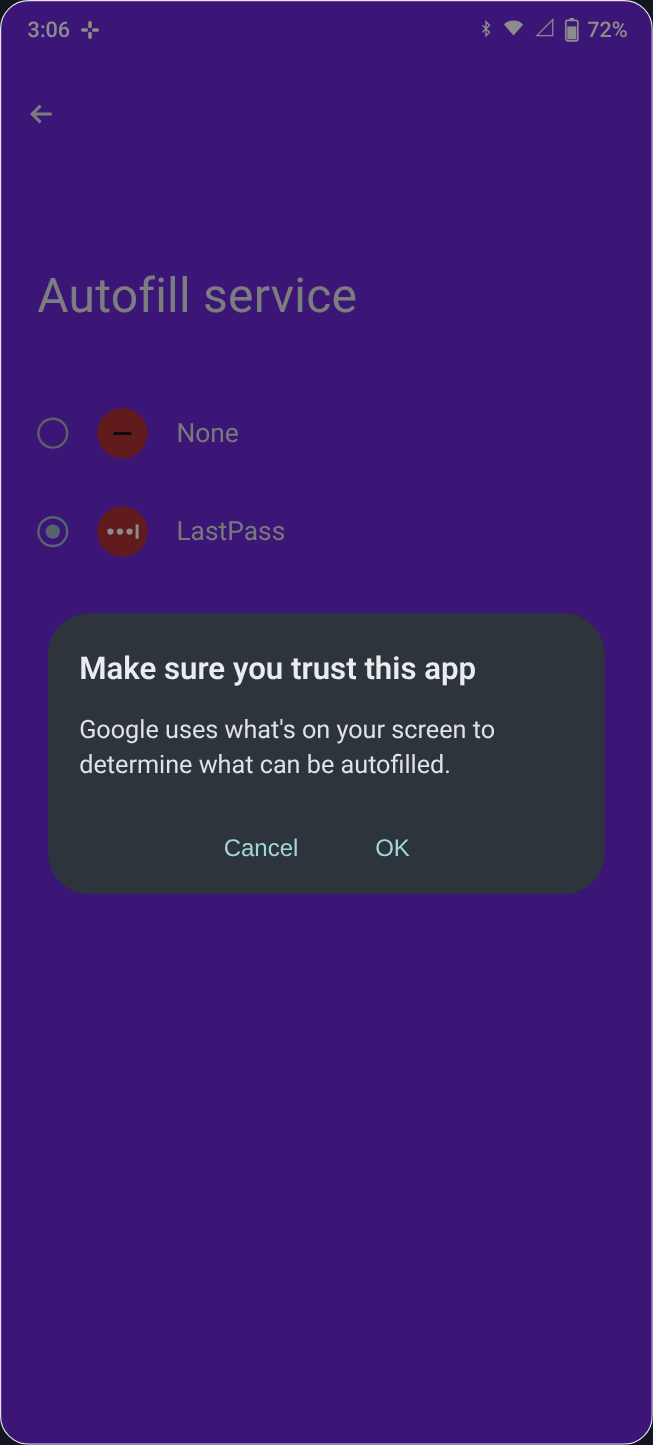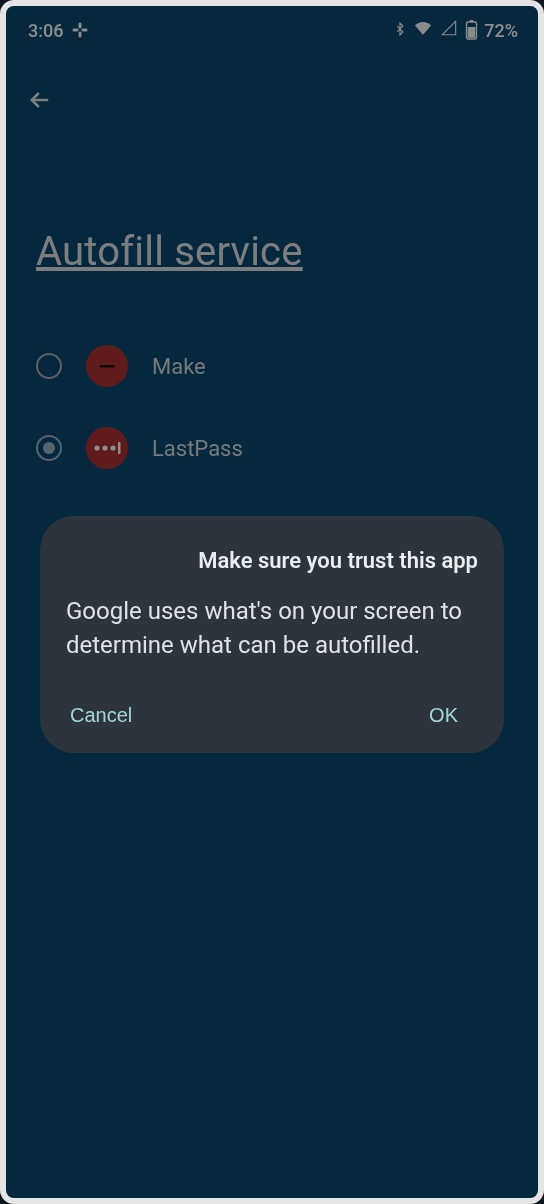--- a/index.html
+++ b/index.html
@@ -6,24 +6,24 @@
   html, body { width: 544px; height: 1204px; overflow: hidden; }
   body {
     font-family: Roboto, "Segoe UI", Arial, sans-serif;
     background: #11161d;
     color: #e6e8ea;
     position: relative;
   }
   .screen {
     position: absolute;
     inset: 0;
-    border: 6px solid #e5e5e5;
-    border-radius: 14px;
+    border: 1px solid #e5e5e5;
+    border-radius: 24px;
     overflow: hidden;
-    background: #0c4a6e;
+    background: #6d28d9;
   }
   .content {
     position: absolute;
     inset: 0;
   }
   
   .status-bar {
     display: flex;
     justify-content: space-between;
     align-items: center;
@@ -41,21 +41,20 @@
     padding: 40px 16px 0 20px;
   }
   .back-arrow { width: 28px; height: 28px; color: #e0e3e6; }
   
   .page-title {
     font-size: 40px;
     font-weight: 400;
     color: #e0e3e6;
     padding: 110px 28px 50px 30px;
     letter-spacing: 0.2px;
-    text-decoration: underline;
   }
   
   .option-list { padding: 0 12px; }
   .option-row {
     display: flex;
     align-items: center;
     gap: 24px;
     padding: 20px 18px;
   }
   .radio {
@@ -101,34 +100,33 @@
     left: 50%;
     transform: translateX(-50%);
     top: 510px;
     width: 464px;
     background: #2e343b;
     border-radius: 34px;
     padding: 32px 26px 18px 26px;
     color: #e9edef;
   }
   .dialog-title {
-    font-size: 22px;
+    font-size: 26px;
     font-weight: 600;
     margin-bottom: 22px;
-    text-align: right;
   }
   .dialog-body {
-    font-size: 24px;
+    font-size: 21px;
     line-height: 1.4;
     color: #dfe3e6;
     font-weight: 400;
   }
   .dialog-actions {
     display: flex;
-    justify-content: space-between;
+    justify-content: center;
     gap: 56px;
     margin-top: 34px;
     padding-right: 16px;
   }
   .dialog-btn {
     background: none;
     border: none;
     color: #a2d6d9;
     font-size: 20px;
     font-weight: 500;
@@ -193,21 +191,21 @@
     <h1 class="page-title">Autofill service</h1>
 
     <div class="option-list">
       <div class="option-row">
         <span class="radio"></span>
         <span class="option-icon icon-none">
           <svg width="22" height="22" viewBox="0 0 24 24">
               <rect x="4" y="11" width="16" height="2.6" fill="#1a1414"></rect>
             </svg>
         </span>
-        <span class="option-label">Make</span>
+        <span class="option-label">None</span>
       </div>
 
 
       <div class="option-row">
         <span class="radio selected"></span>
         <span class="option-icon icon-lastpass">
           <svg width="30" height="14" viewBox="0 0 30 14">
             <circle cx="5" cy="7" r="2.6" fill="#ffffff"></circle>
             <circle cx="13" cy="7" r="2.6" fill="#ffffff"></circle>
             <circle cx="21" cy="7" r="2.6" fill="#ffffff"></circle>

